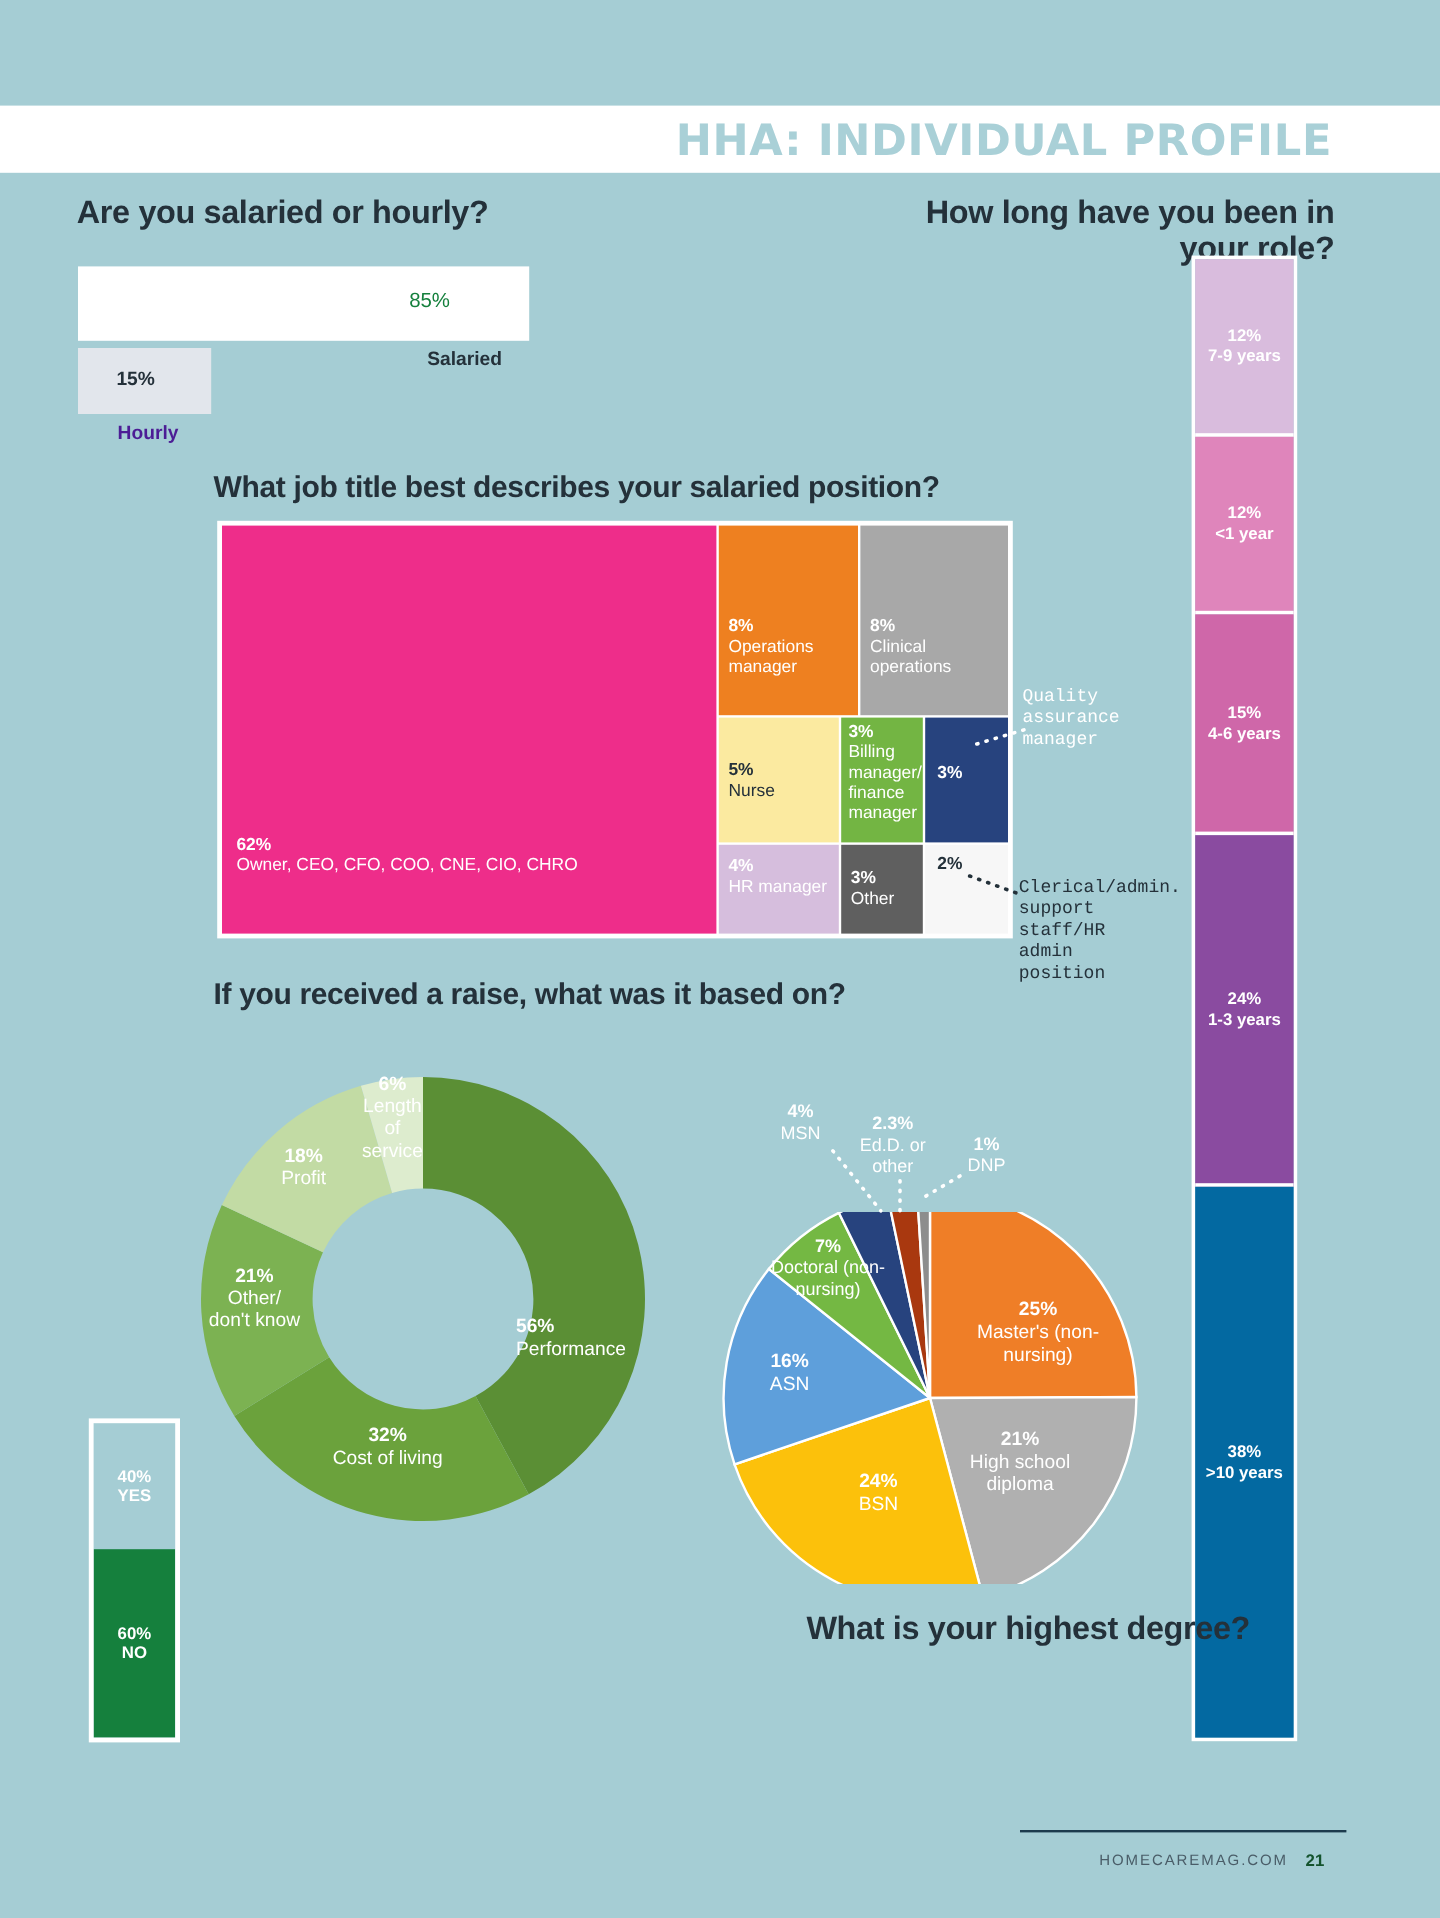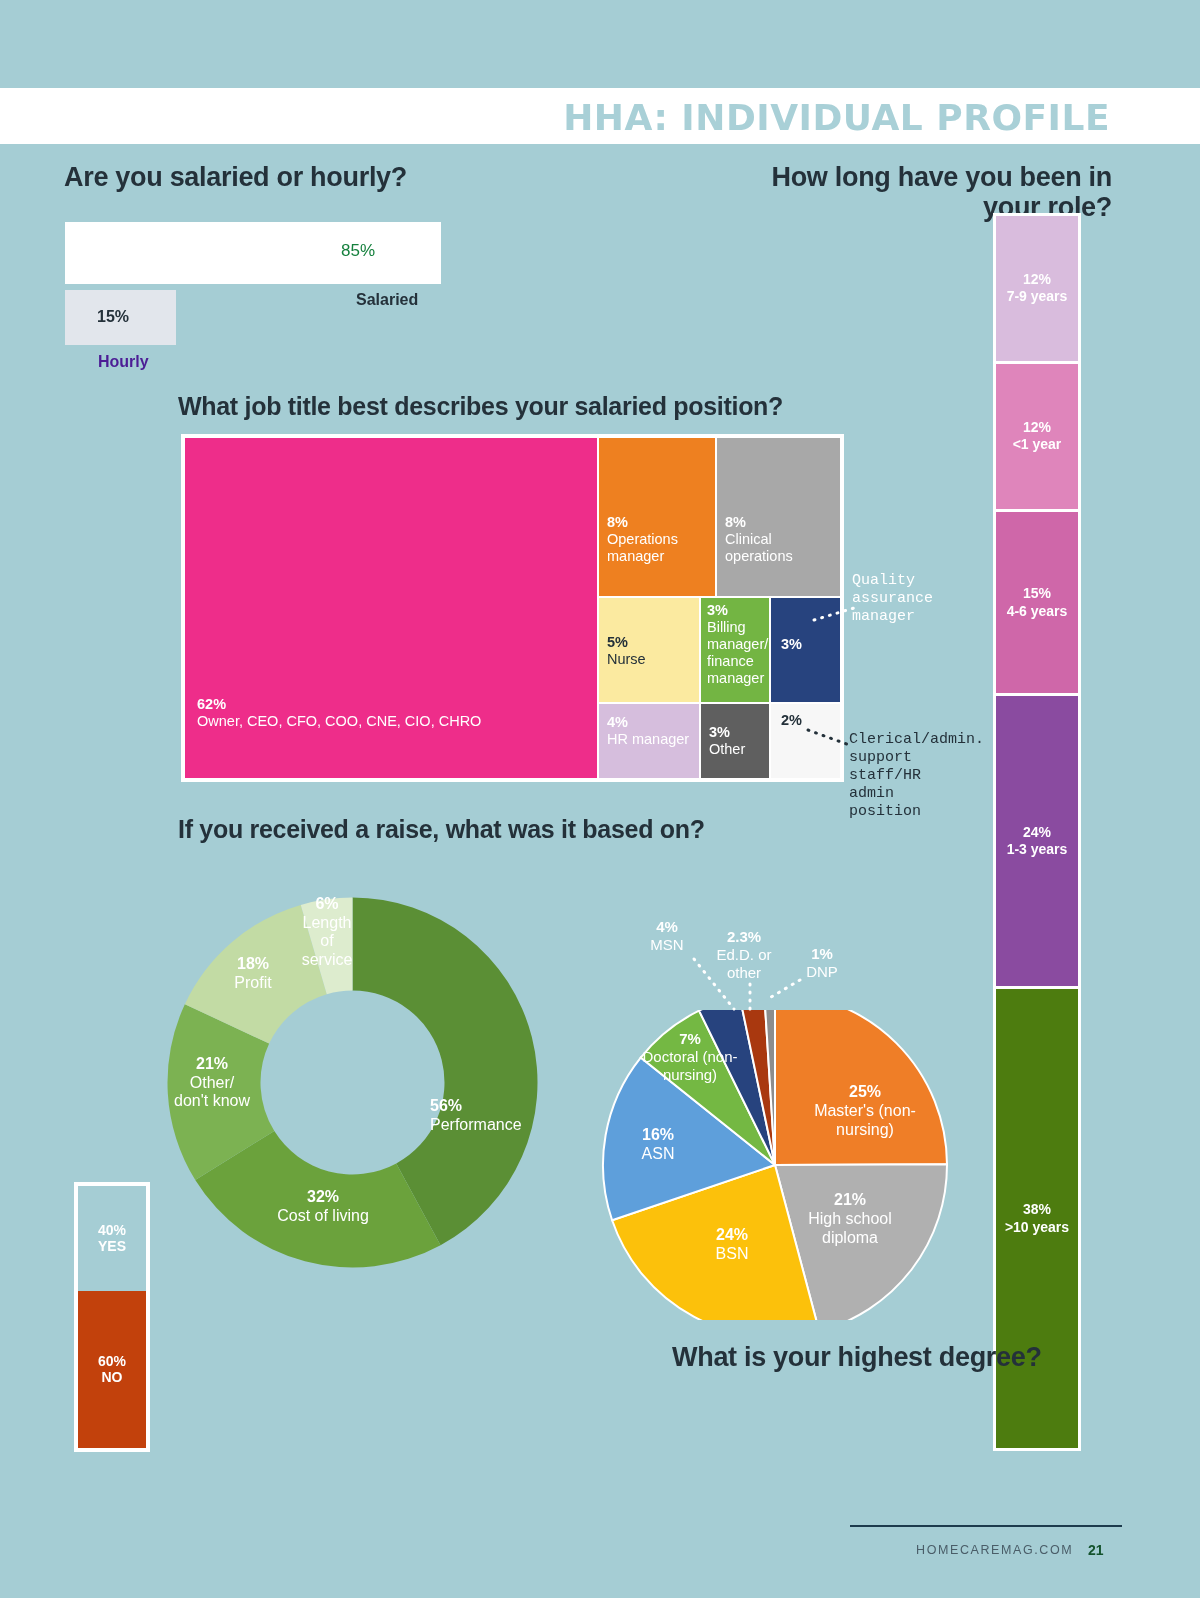--- a/index.html
+++ b/index.html
@@ -144,21 +144,21 @@
       </div>
       <div class="role-seg" style="flex: 12 0 0px; background: rgb(223, 133, 187);">
         <span>12%<br>&lt;1 year</span>
       </div>
       <div class="role-seg" style="flex: 15 0 0px; background: rgb(207, 103, 169);">
         <span>15%<br>4-6 years</span>
       </div>
       <div class="role-seg" style="flex: 24 0 0px; background: rgb(138, 75, 160);">
         <span>24%<br>1-3 years</span>
       </div>
-      <div class="role-seg" style="flex: 38 0 0px; background: #4d7c0f;">
+      <div class="role-seg" style="flex: 38 0 0px; background: #0369a1;">
         <span>38%<br>&gt;10 years</span>
       </div>
     </div>
 
   <div class="q-title" id="q-job">What job title best describes your salaried position?</div>
   <div class="treemap" id="treemap">
       <div class="tm-cell" style="left: 4px; top: 4px; width: 412px; height: 340px; background: rgb(238, 45, 138);">
         <div class="t" style="left: 12px; top: 258px; color: rgb(255, 255, 255); width: 396px;">62%<span class="tm-sub">Owner, CEO, CFO, COO, CNE, CIO, CHRO</span></div>
       </div>
       <div class="tm-cell" style="left: 418px; top: 4px; width: 116px; height: 158px; background: rgb(238, 128, 32);">
@@ -225,21 +225,21 @@
   </div>
   <div class="donut-lab" style="left:294px;top:895px;width:66px;">
     <span>6%</span>
     <span class="sub">Length of service</span>
   </div>
 
   <div class="therm" id="therm">
       <div class="therm-seg" style="flex: 40 0 0px; background: transparent;">
         <span>40%<br>YES</span>
       </div>
-      <div class="therm-seg" style="flex: 60 0 0px; background: #c2410c;">
+      <div class="therm-seg" style="flex: 60 0 0px; background: #15803d;">
         <span>60%<br>NO</span>
       </div>
     </div>
 
   <div class="pie-wrap">
     <svg viewBox="0 0 350 310" width="350" height="310" id="pie-svg">
         <path d="M 175 155 L 175 -17 A 172 172 0 0 1 346.9981016422929 154.1918963881449 Z" fill="#ef7e27" stroke="#ffffff" stroke-width="2"></path>
         <path d="M 175 155 L 346.9981016422929 154.1918963881449 A 172 172 0 0 1 219.2132462232147 321.2203021847975 Z" fill="#b0b0b0" stroke="#ffffff" stroke-width="2"></path>
         <path d="M 175 155 L 219.2132462232147 321.2203021847975 A 172 172 0 0 1 12.131625814553558 210.29821597655217 Z" fill="#fcc10b" stroke="#ffffff" stroke-width="2"></path>
         <path d="M 175 155 L 12.131625814553558 210.29821597655217 A 172 172 0 0 1 40.71714172189618 47.51923905804033 Z" fill="#5e9fdb" stroke="#ffffff" stroke-width="2"></path>

